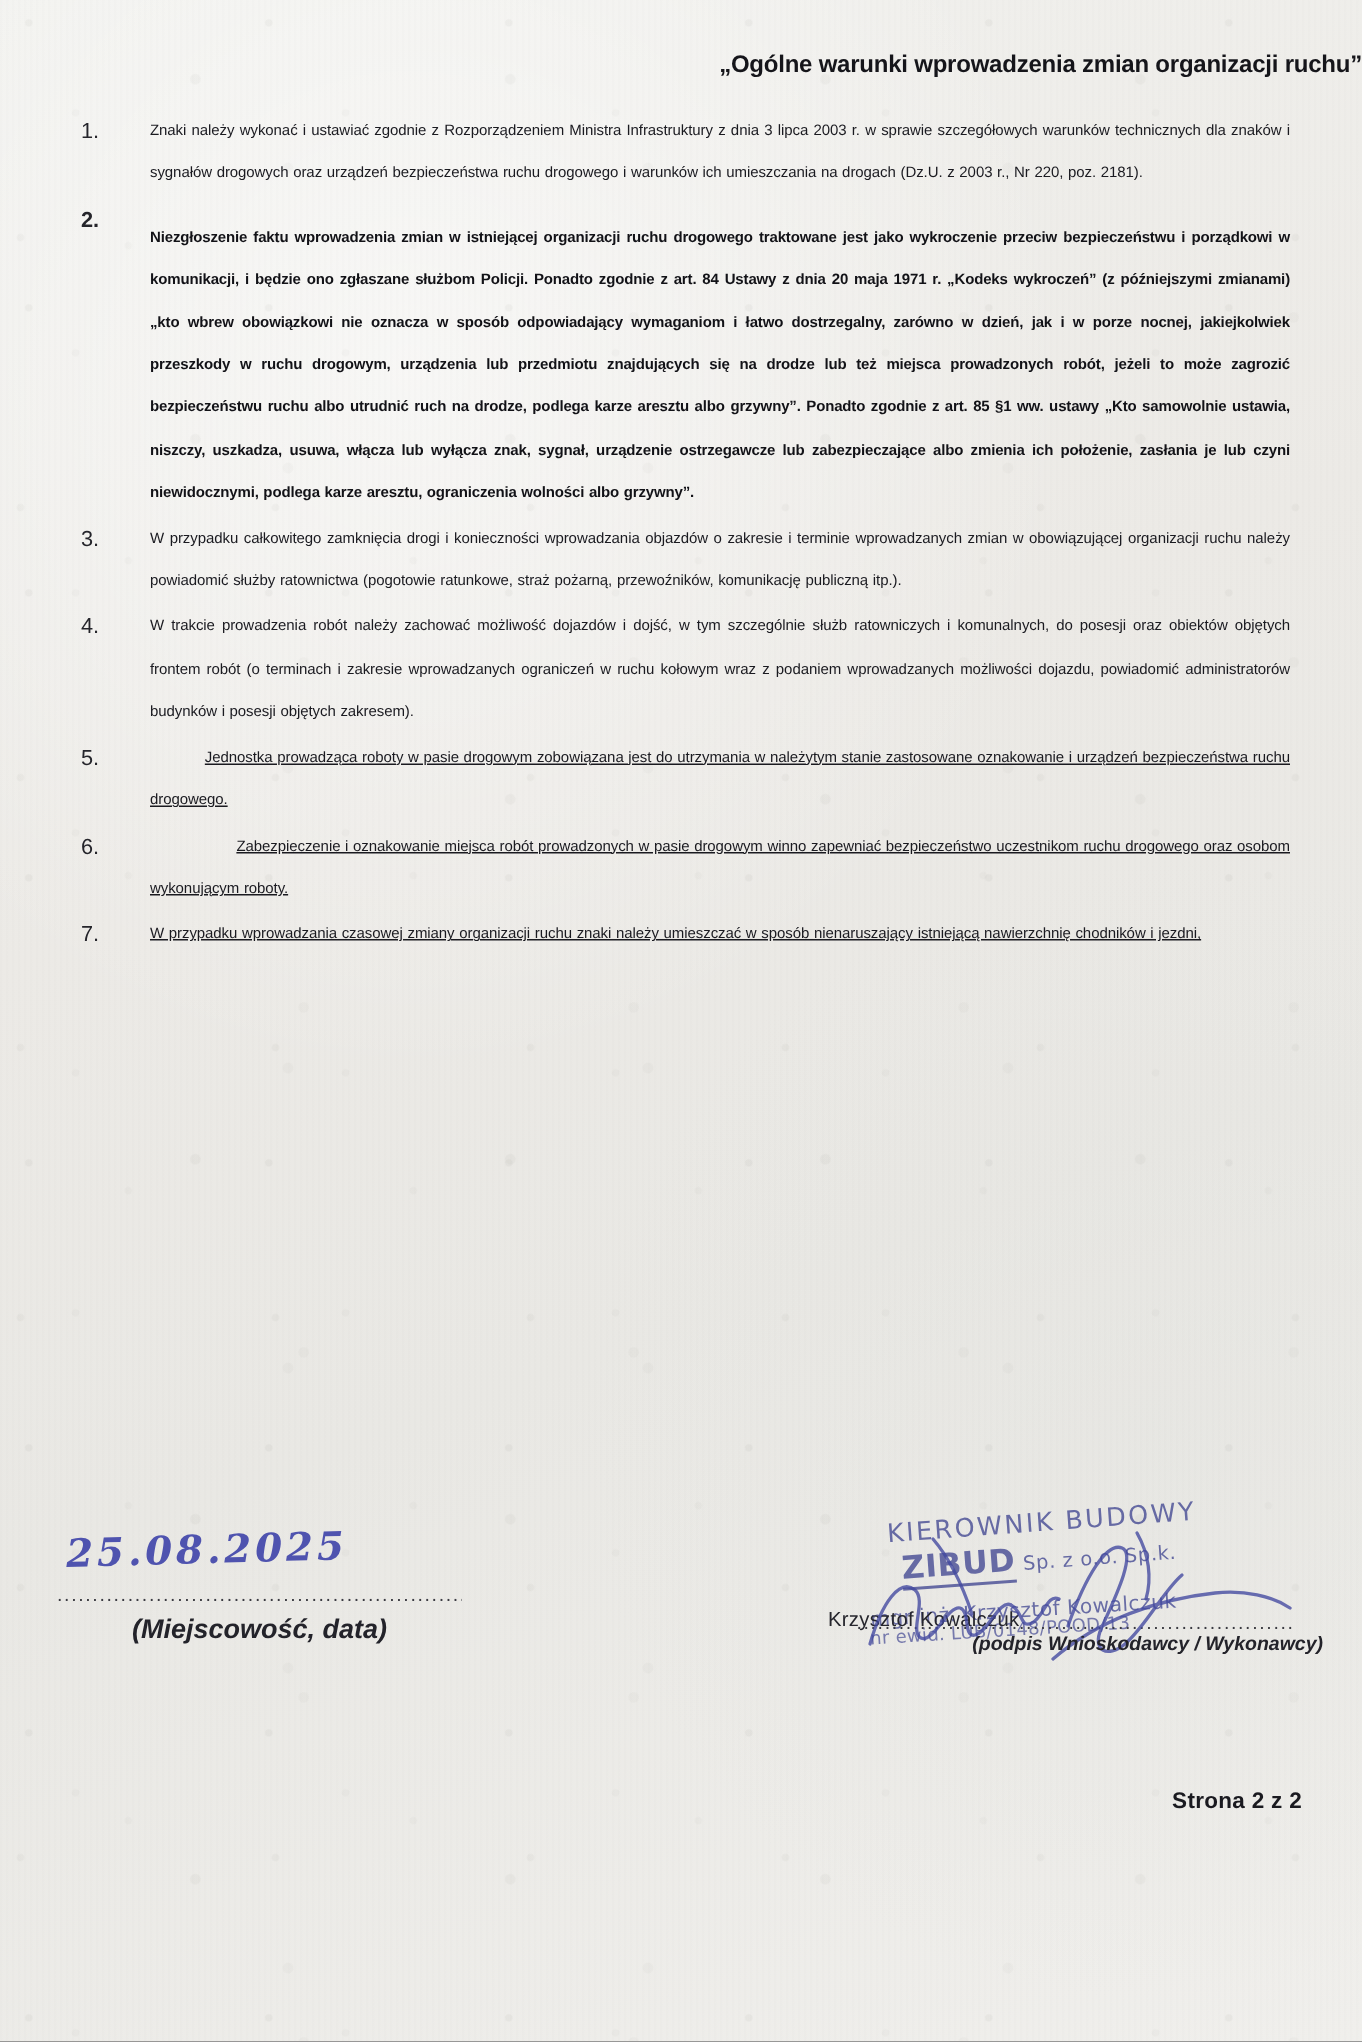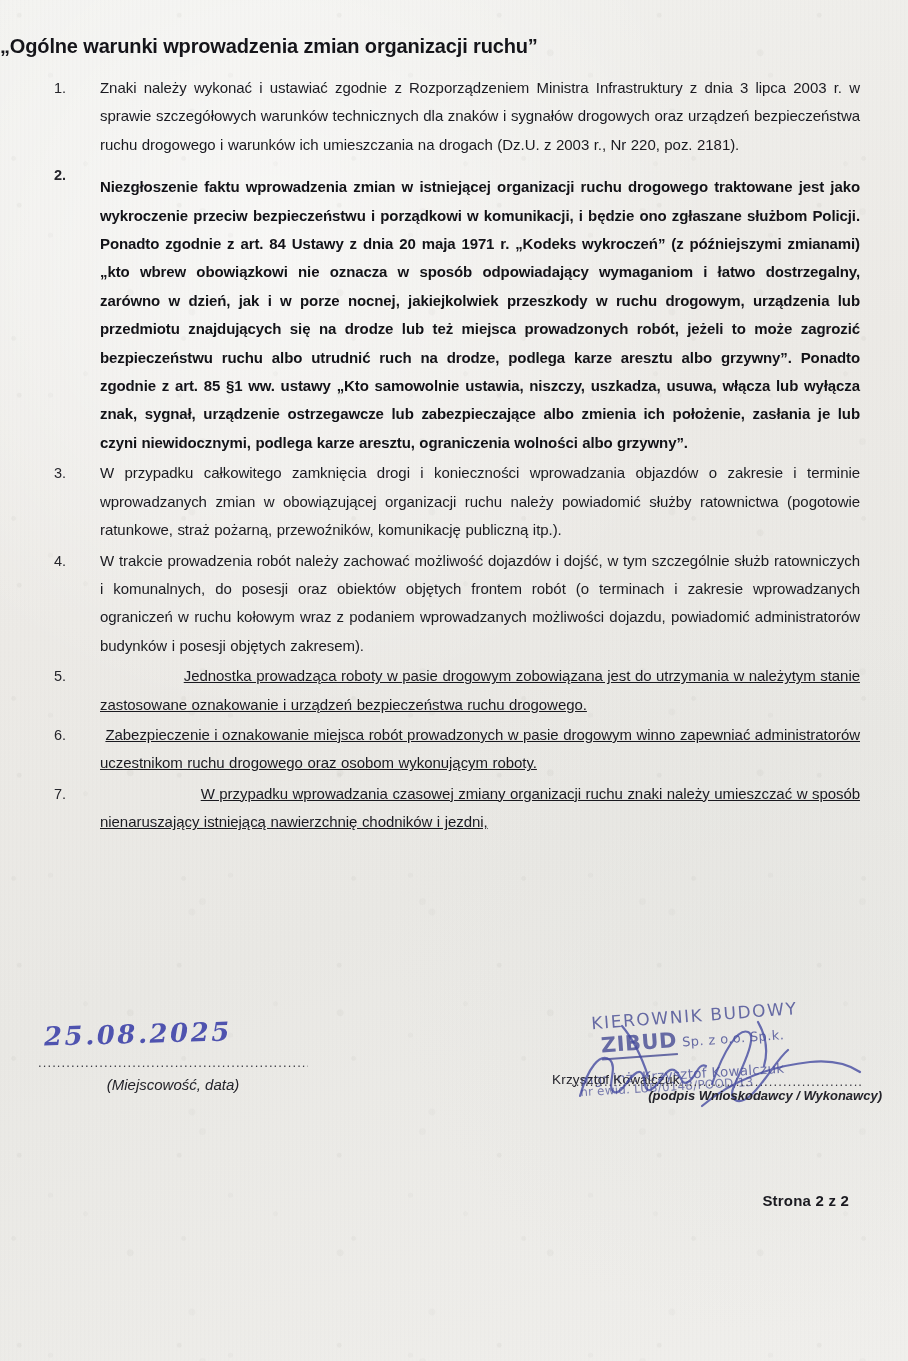--- a/index.html
+++ b/index.html
@@ -56,22 +56,22 @@
   .content {
     position: relative;
     z-index: 3;
   }
 
   .doc-title {
     position: absolute;
     top: 35px;
     left: 0;
     width: 908px;
-    text-align: left;
-    font-size: 20px;
+    text-align: right;
+    font-size: 16px;
     font-weight: bold;
     letter-spacing: -0.15px;
     color: #15151a;
   }
 
   .list {
     position: absolute;
     top: 74px;
     left: 48px;
     width: 812px;
@@ -85,21 +85,21 @@
     flex: 0 0 52px;
     font-size: 14.5px;
     line-height: 28.5px;
     color: #25252b;
     padding-left: 6px;
     box-sizing: border-box;
   }
   .num.bold { font-weight: bold; }
   .body-text {
     flex: 1 1 auto;
-    font-size: 15px;
+    font-size: 10px;
     line-height: 28.4px;
     text-align: justify;
     text-align-last: left;
     color: #1a1a20;
     letter-spacing: -0.05px;
     word-spacing: 0.4px;
     hyphens: none;
   }
   .body-text.bold {
     font-weight: bold;
@@ -143,23 +143,23 @@
   }
   .dotline {
     font-size: 13px;
     letter-spacing: 1.1px;
     color: #3b3b42;
     overflow: hidden;
     white-space: nowrap;
     height: 16px;
   }
   .caption {
-    font-size: 15px;
+    font-size: 18px;
     font-style: italic;
-    font-weight: normal;
+    font-weight: bold;
     color: #23232a;
     margin-top: 5px;
   }
 
   .sign-block {
     position: absolute;
     left: 552px;
     top: 0px;
     width: 330px;
     text-align: center;
@@ -267,21 +267,21 @@
     height: 110px;
     pointer-events: none;
   }
 
   .footer {
     position: absolute;
     left: 0;
     top: 1192px;
     width: 908px;
     text-align: right;
-    padding-right: 59px;
+    padding-right: 40px;
     box-sizing: border-box;
     font-size: 15px;
     font-weight: bold;
     color: #1a1a20;
     letter-spacing: 0.2px;
   }
 </style>
 </head>
 <body>
 
@@ -312,21 +312,21 @@
         <div class="body-text">W trakcie prowadzenia robót należy zachować możliwość dojazdów i dojść, w tym szczególnie służb ratowniczych i komunalnych, do posesji oraz obiektów objętych frontem robót (o terminach i zakresie wprowadzanych ograniczeń  w ruchu kołowym wraz  z podaniem wprowadzanych możliwości dojazdu, powiadomić administratorów budynków i posesji objętych zakresem).</div>
       </div>
 
       <div class="item">
         <div class="num">5.</div>
         <div class="body-text loose">Jednostka prowadząca roboty w pasie drogowym zobowiązana jest do utrzymania w należytym stanie zastosowane oznakowanie i urządzeń bezpieczeństwa ruchu drogowego.</div>
       </div>
 
       <div class="item">
         <div class="num">6.</div>
-        <div class="body-text loose">Zabezpieczenie i oznakowanie miejsca robót prowadzonych w pasie  drogowym winno zapewniać administratorów uczestnikom ruchu drogowego oraz osobom wykonującym roboty.</div>
+        <div class="body-text loose">Zabezpieczenie i oznakowanie miejsca robót prowadzonych w pasie  drogowym winno zapewniać bezpieczeństwo uczestnikom ruchu drogowego oraz osobom wykonującym roboty.</div>
       </div>
 
       <div class="item">
         <div class="num">7.</div>
         <div class="body-text loose">W przypadku wprowadzania czasowej zmiany organizacji ruchu znaki należy umieszczać w sposób nienaruszający istniejącą nawierzchnię chodników i jezdni,</div>
       </div>
 
     </div>
 
     <div class="sig-zone">

